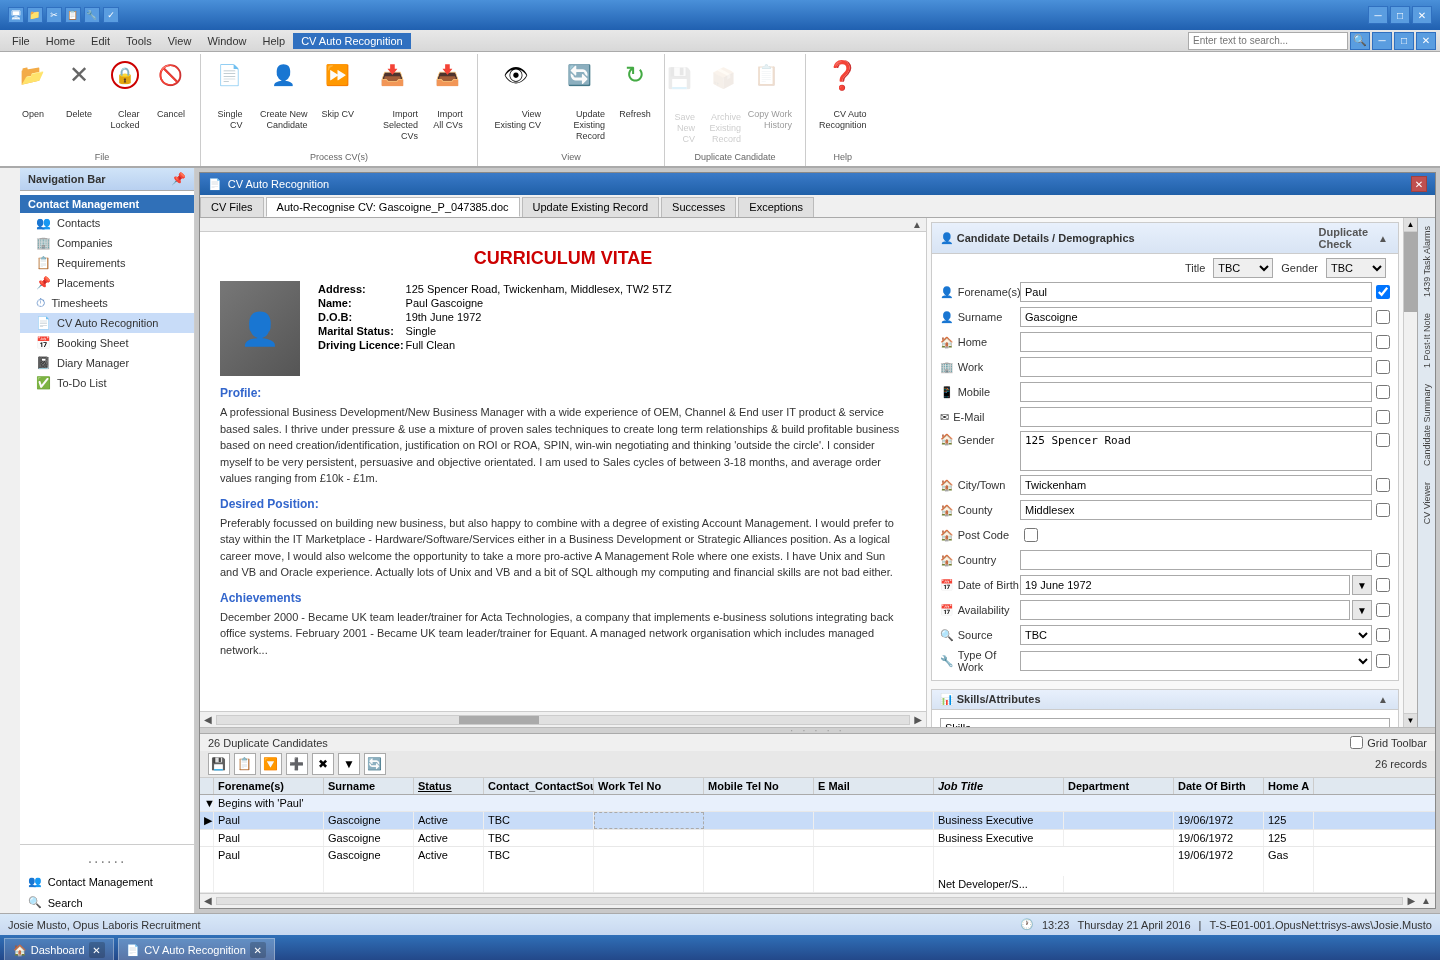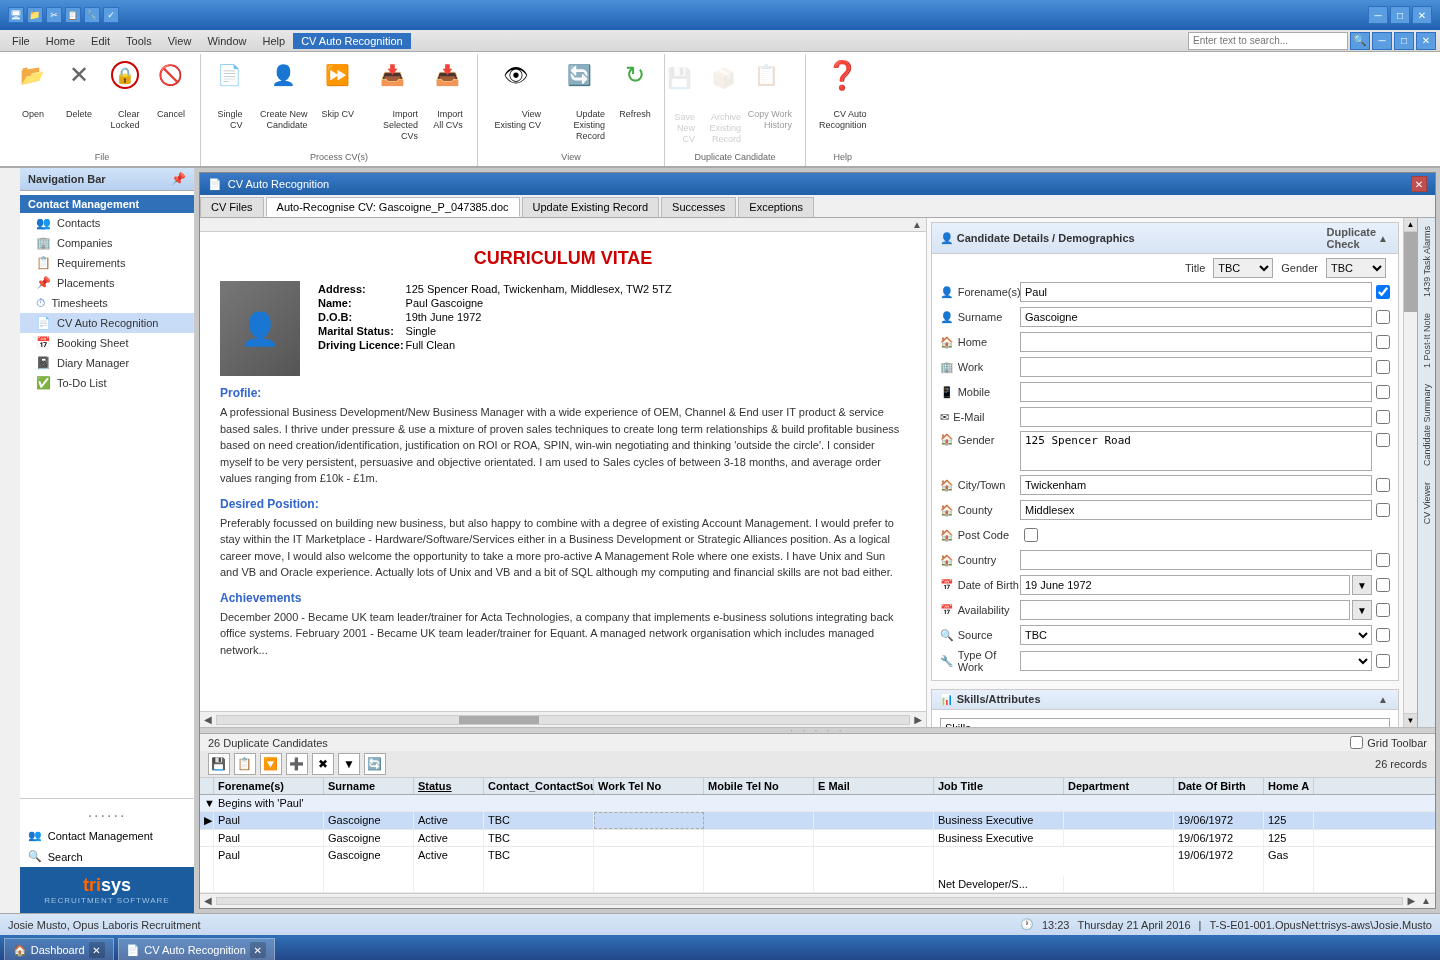--- a/index.html
+++ b/index.html
@@ -336,26 +336,20 @@
 
     <div class="sidebar-footer">
       <div class="sidebar-dots">......</div>
       <div class="sidebar-footer-item">
         <span>👥</span>
         <span>Contact Management</span>
       </div>
       <div class="sidebar-footer-item">
         <span>🔍</span>
         <span>Search</span>
-      </div>
-      <div class="sidebar-logo">
-        <div class="logo-text">
-          <span style="color:#ff6600;">tri</span><span style="color:white;">sys</span>
-        </div>
-        <div class="logo-sub">RECRUITMENT SOFTWARE</div>
       </div>
     </div>
   </div>
 
   <div class="content-area">
 
     <div class="cv-window">
       <div class="cv-window-title">
         <div class="cv-window-title-text">
           <span>📄</span>
@@ -433,21 +427,21 @@
 
         <div style="width:490px; display:flex; overflow:hidden;">
           <div class="cv-right" style="flex:1; overflow-y:scroll;">
 
             <div class="cv-section">
               <div class="cv-section-header">
                 <div>
                   <span>👤</span>
                   <span>Candidate Details / Demographics</span>
                 </div>
-                <div style="display:flex;align-items:center;gap:0;">
+                <div style="display:flex;align-items:center;gap:8px;">
                   <span style="font-size:11px;color:#555;">Duplicate<br>Check</span>
                   <button class="chevron-btn">▲</button>
                 </div>
               </div>
               <div class="form-grid">
 
                 <div class="title-gender-row">
                   <span class="title-gender-label">Title</span>
                   <select class="title-gender-select">
                     <option>TBC</option>
@@ -665,21 +659,21 @@
 
           <div class="data-grid-header">
             <div class="data-grid-col" style="width:14px;"></div>
             <div class="data-grid-col" style="width:110px;">Forename(s)</div>
             <div class="data-grid-col" style="width:90px;">Surname</div>
             <div class="data-grid-col" style="width:70px;text-decoration:underline;">Status</div>
             <div class="data-grid-col" style="width:110px;">Contact_ContactSou...</div>
             <div class="data-grid-col" style="width:110px;">Work Tel No</div>
             <div class="data-grid-col" style="width:110px;">Mobile Tel No</div>
             <div class="data-grid-col" style="width:120px;">E Mail</div>
-            <div class="data-grid-col" style="width:130px;">Job Title</div>
+            <div class="data-grid-col" style="width:130px;font-style:italic;">Job Title</div>
             <div class="data-grid-col" style="width:110px;">Department</div>
             <div class="data-grid-col" style="width:90px;">Date Of Birth</div>
             <div class="data-grid-col" style="width:50px;">Home A</div>
           </div>
 
           <div class="data-grid-body">
 
             <div class="data-grid-row group-header">
               <div class="data-grid-cell" style="width:14px;">▼</div>
               <div class="data-grid-cell" style="width:calc(100%);">Begins with 'Paul'</div>

